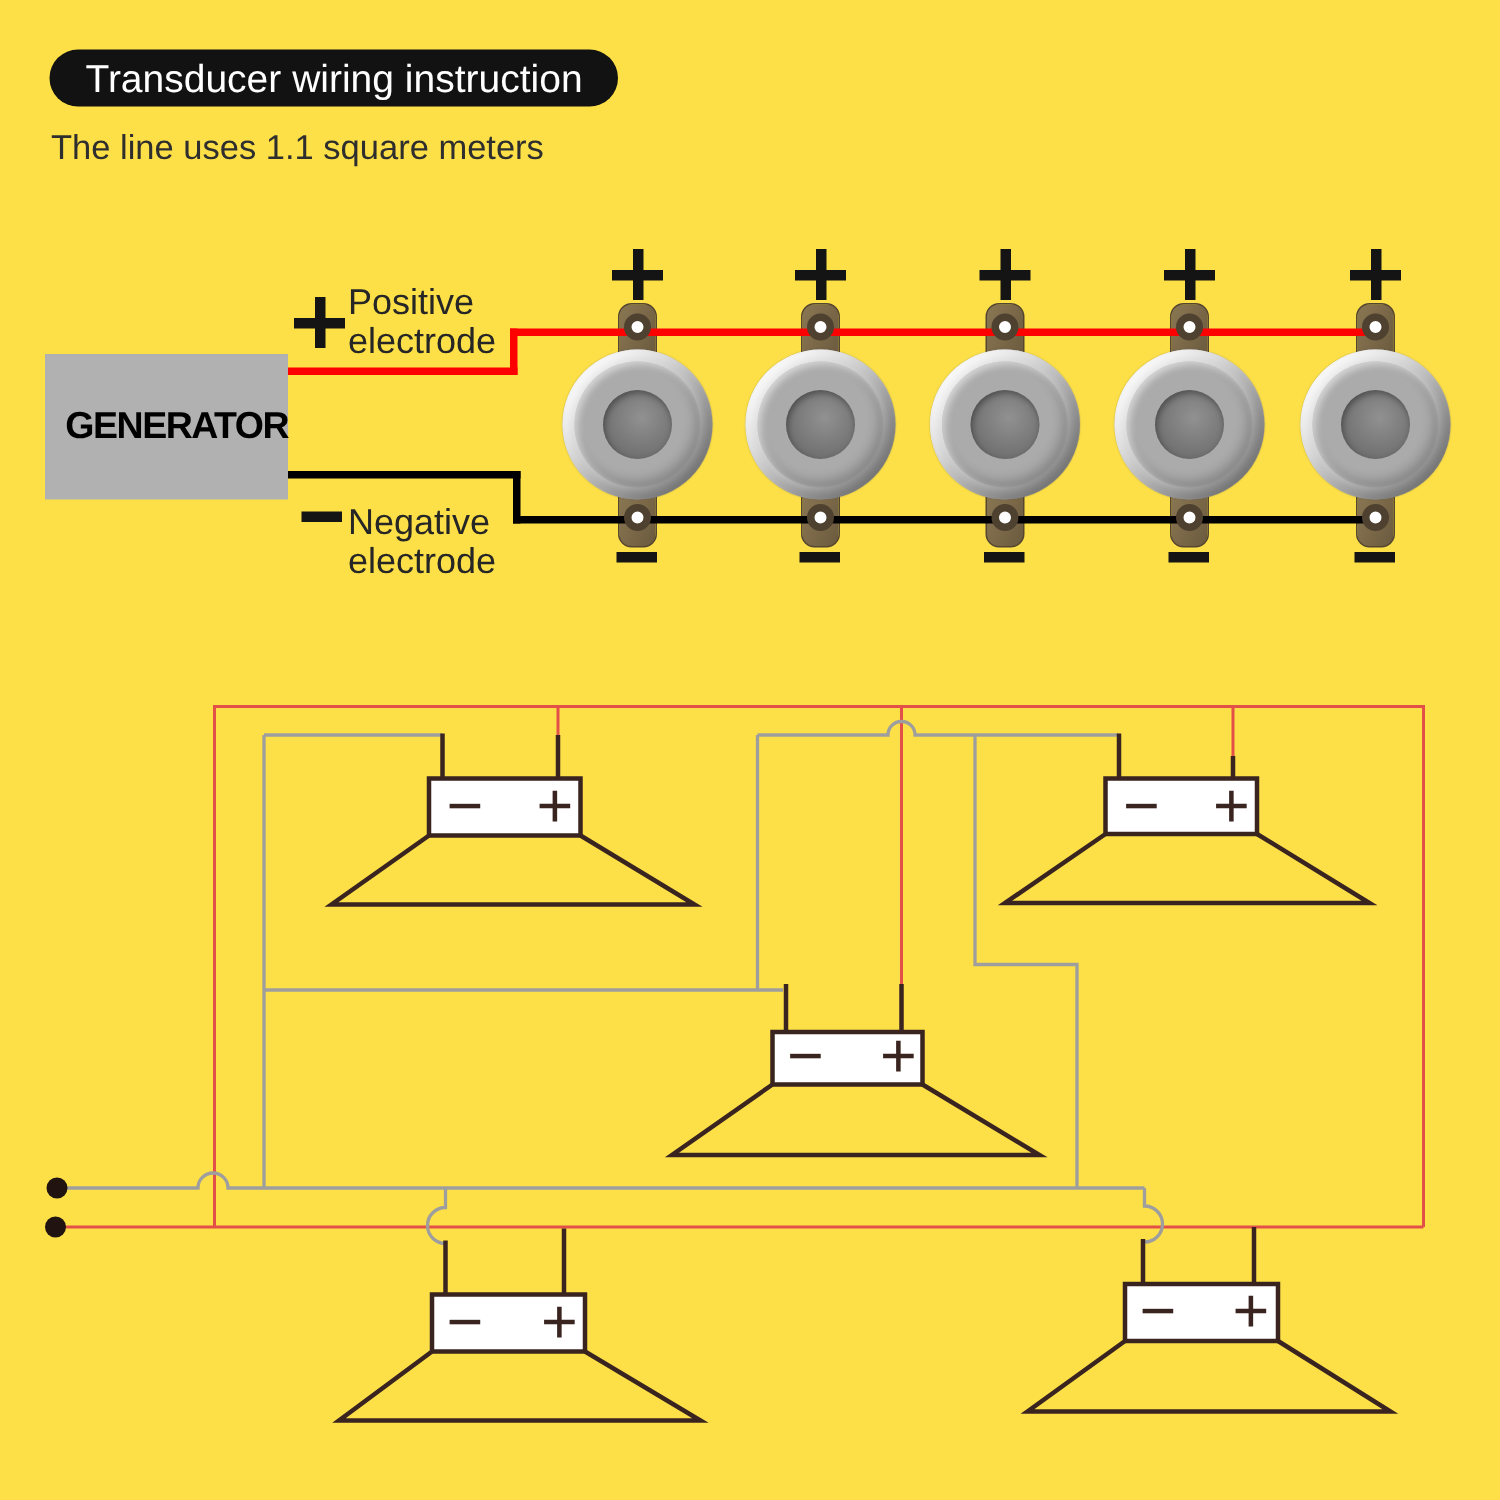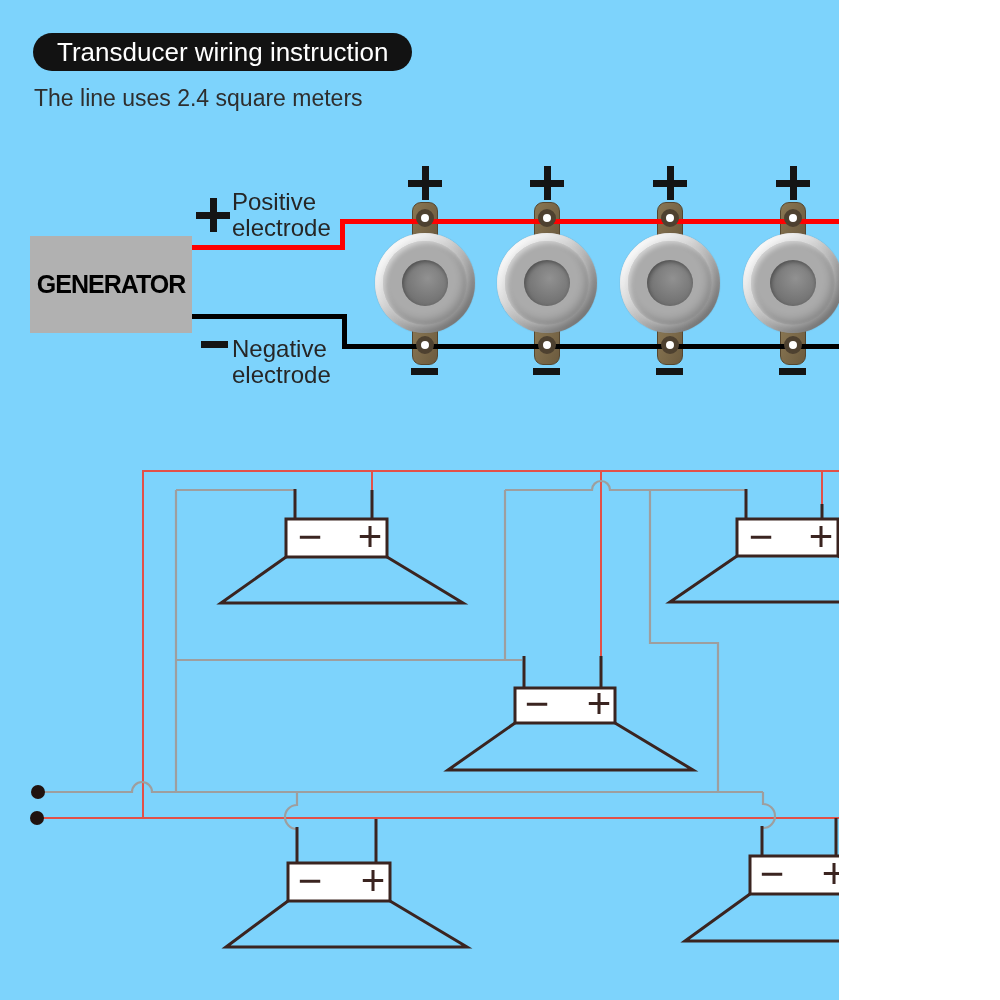--- a/index.html
+++ b/index.html
@@ -3,29 +3,29 @@
 <meta charset="utf-8">
 <style>
   :root{
     --wire-positive:#ff0000; --wire-negative:#000000;
     --schematic-positive:#e25048; --schematic-negative:#9e9e9e; --schematic-dark:#3a2420;
     --banner-bg:#121212; --banner-text:#ffffff; --generator-bg:#b1b1b1;
     --text-main:#2e2e2e; --tab-brown:#7b684a; --tab-ring:#4e4130; --marker-black:#141414;
   }
   *{margin:0;padding:0;box-sizing:border-box}
   body{background:#fff;font-family:"Liberation Sans",sans-serif}
-  .page{position:relative;width:839px;height:1000px;background:#7dd3fc;overflow:hidden}
+  .page{position:relative;width:1000px;height:1000px;background:#fde047;overflow:hidden}
 
   .title-pill{position:absolute;left:33px;top:33px;height:38px;padding:0 24px;
     background:var(--banner-bg);color:var(--banner-text);border-radius:19px;
     display:inline-flex;align-items:center;font-size:26px}
   .subtitle{position:absolute;left:34px;top:84px;font-size:23px;color:var(--text-main);line-height:29px}
 
   .generator{position:absolute;left:30px;top:236px;width:162px;height:97px;
-    background:var(--generator-bg);display:flex;align-items:center;justify-content:center;
+    background:var(--generator-bg);display:flex;align-items:center;justify-content:flex-end;
     font-size:25px;font-weight:bold;color:#000;letter-spacing:-1px}
 
   .wire{position:absolute}
   .wire.pos{background:var(--wire-positive)}
   .wire.neg{background:var(--wire-negative)}
 
   .elabel{position:absolute;font-size:24px;color:#262626;line-height:26px}
 
   .plus-icon{position:absolute;width:34px;height:34px}
   .plus-icon .ph{position:absolute;left:0;top:13.5px;width:34px;height:7px;background:var(--marker-black)}
@@ -62,21 +62,21 @@
 </style>
 </head>
 <body>
 
 <div class="page">
 
   <div class="title-pill">
     <span>Transducer wiring instruction</span>
   </div>
   <div class="subtitle">
-    <div>The line uses 2.4 square meters</div>
+    <div>The line uses 1.1 square meters</div>
   </div>
 
   <div class="generator">
     <span>GENERATOR</span>
   </div>
 
   <div class="wire pos" style="left:192px;top:245px;width:153px;height:5px;z-index:2"></div>
   <div class="wire pos" style="left:340px;top:219px;width:5px;height:31px;z-index:2"></div>
   <div class="wire pos" style="left:340px;top:219px;width:582px;height:5px;z-index:2"></div>
 

